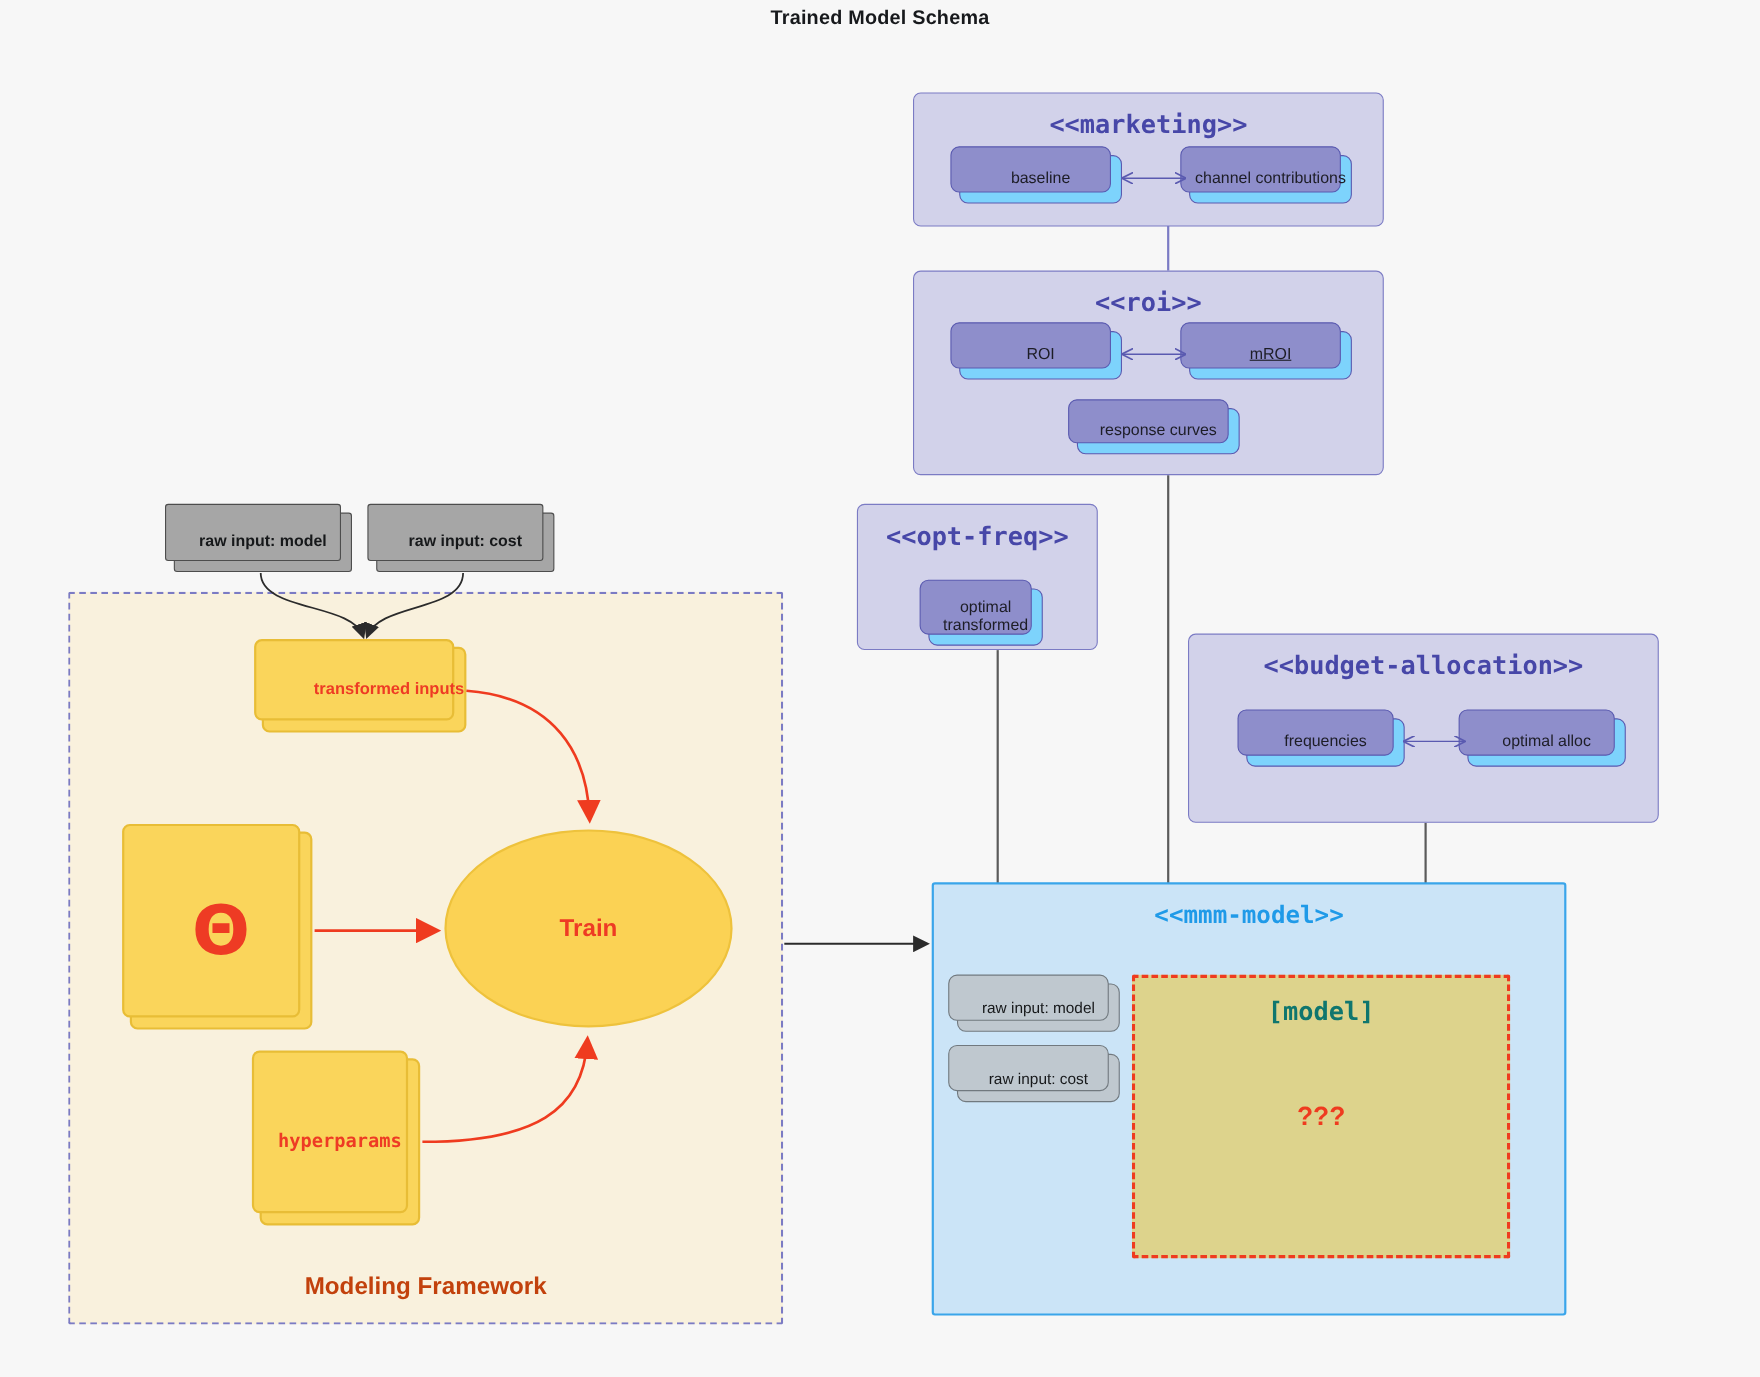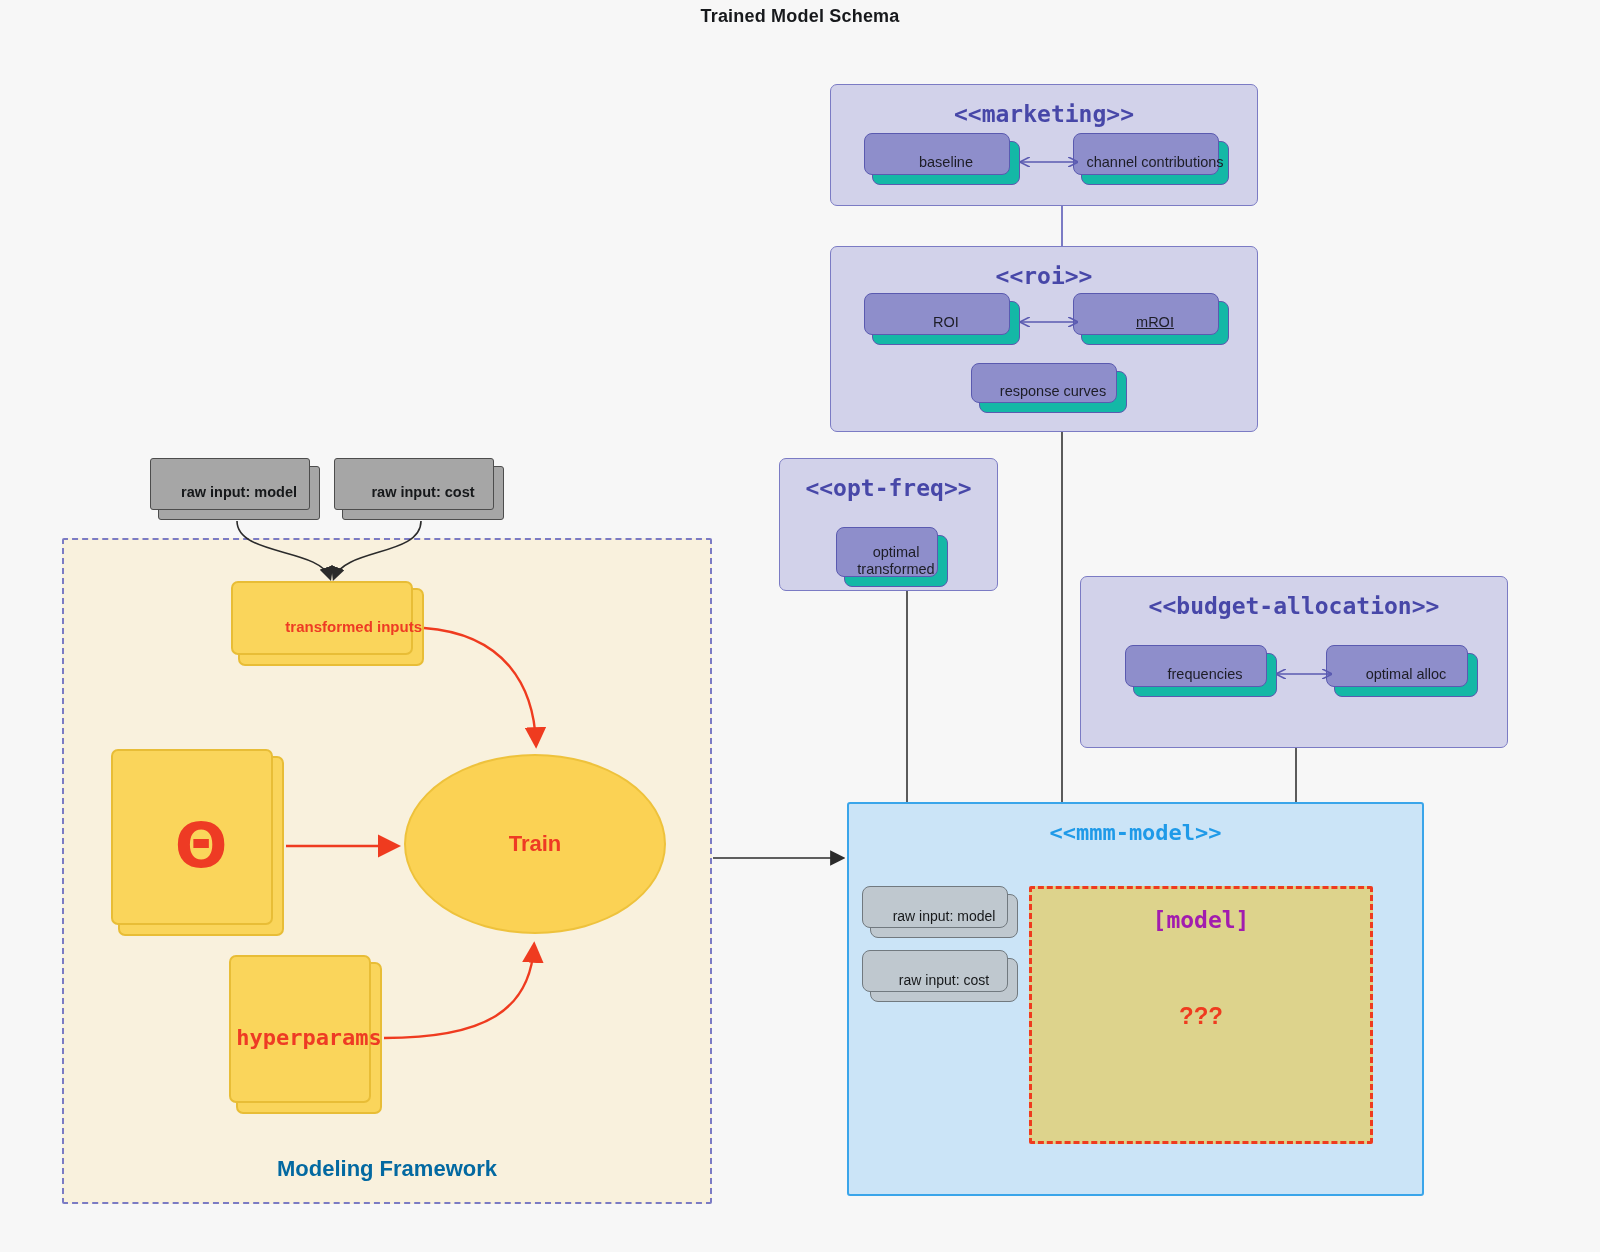--- a/index.html
+++ b/index.html
@@ -53,21 +53,21 @@
   }
   .node .stack {
     position:absolute;
     left:-9px; top:-9px;
     width:100%; height:100%;
     border-radius:8px;
     z-index:-1;
   }
   
   .node.purple {
-    background:#14b8a6;
+    background:#7dd3fc;
     border:1.6px solid #5a5ab0;
     color:#1d1d26;
     font-size:14.5px;
   }
   .node.purple .stack { background:#8e8ecb; border:1.6px solid #5a5ab0; }
 
   
   .node.gray {
     background:#a6a6a6;
     border:1.5px solid #4d4d4d;
@@ -91,35 +91,35 @@
   .node.yellow {
     background:#fad55b;
     border:2px solid #e8bd36;
     color:#ee3b24;
     font-size:15px; font-weight:bold;
     border-radius:7px;
   }
   .node.yellow .stack { background:#fad55b; border:2px solid #e8bd36; border-radius:7px; }
   .node.yellow.mono {
     font-family:"DejaVu Sans Mono","Liberation Mono",monospace;
-    font-size:22px;
+    font-size:17px;
   }
 
   
   .framework {
     position:absolute;
     background:#f9f1dd;
     border:2px dashed #7b7bc4;
     border-radius:2px;
   }
   .framework-label {
     position:absolute;
     left:0; right:0; bottom:20px;
     text-align:center;
-    color:#0369a1; font-size:22px; font-weight:bold;margin-top:48px;
+    color:#c2410c; font-size:22px; font-weight:bold;margin-top:48px;
   }
 
   
   .ellipse {
     position:absolute;
     background:#fbd254;
     border:2px solid #eec23c;
     border-radius:50%;
     display:flex; align-items:center; justify-content:center;
     color:#ee3b24; font-size:22px; font-weight:bold;
@@ -140,21 +140,21 @@
     position:absolute;
     background:#ddd38c;
     border:3px dashed #ef3b1f;
     border-radius:2px;
     z-index:2;
   }
   .modelbox .m-title {
     position:absolute; left:0; right:0; top:18px;
     text-align:center;
     font-family:"DejaVu Sans Mono","Liberation Mono",monospace;
-    font-size:23px; font-weight:bold; color:#a21caf;
+    font-size:23px; font-weight:bold; color:#0f766e;
   }
   .modelbox .m-q {
     position:absolute; left:0; right:0; top:113px;
     text-align:center;
     font-size:24px; font-weight:bold; color:#ef3b1f;
   }
 
   
   .vline { position:absolute; width:2px; background:#5b5b5b; z-index:0; }
   .vline.purple { background:#7b7bc4; width:2px; }

